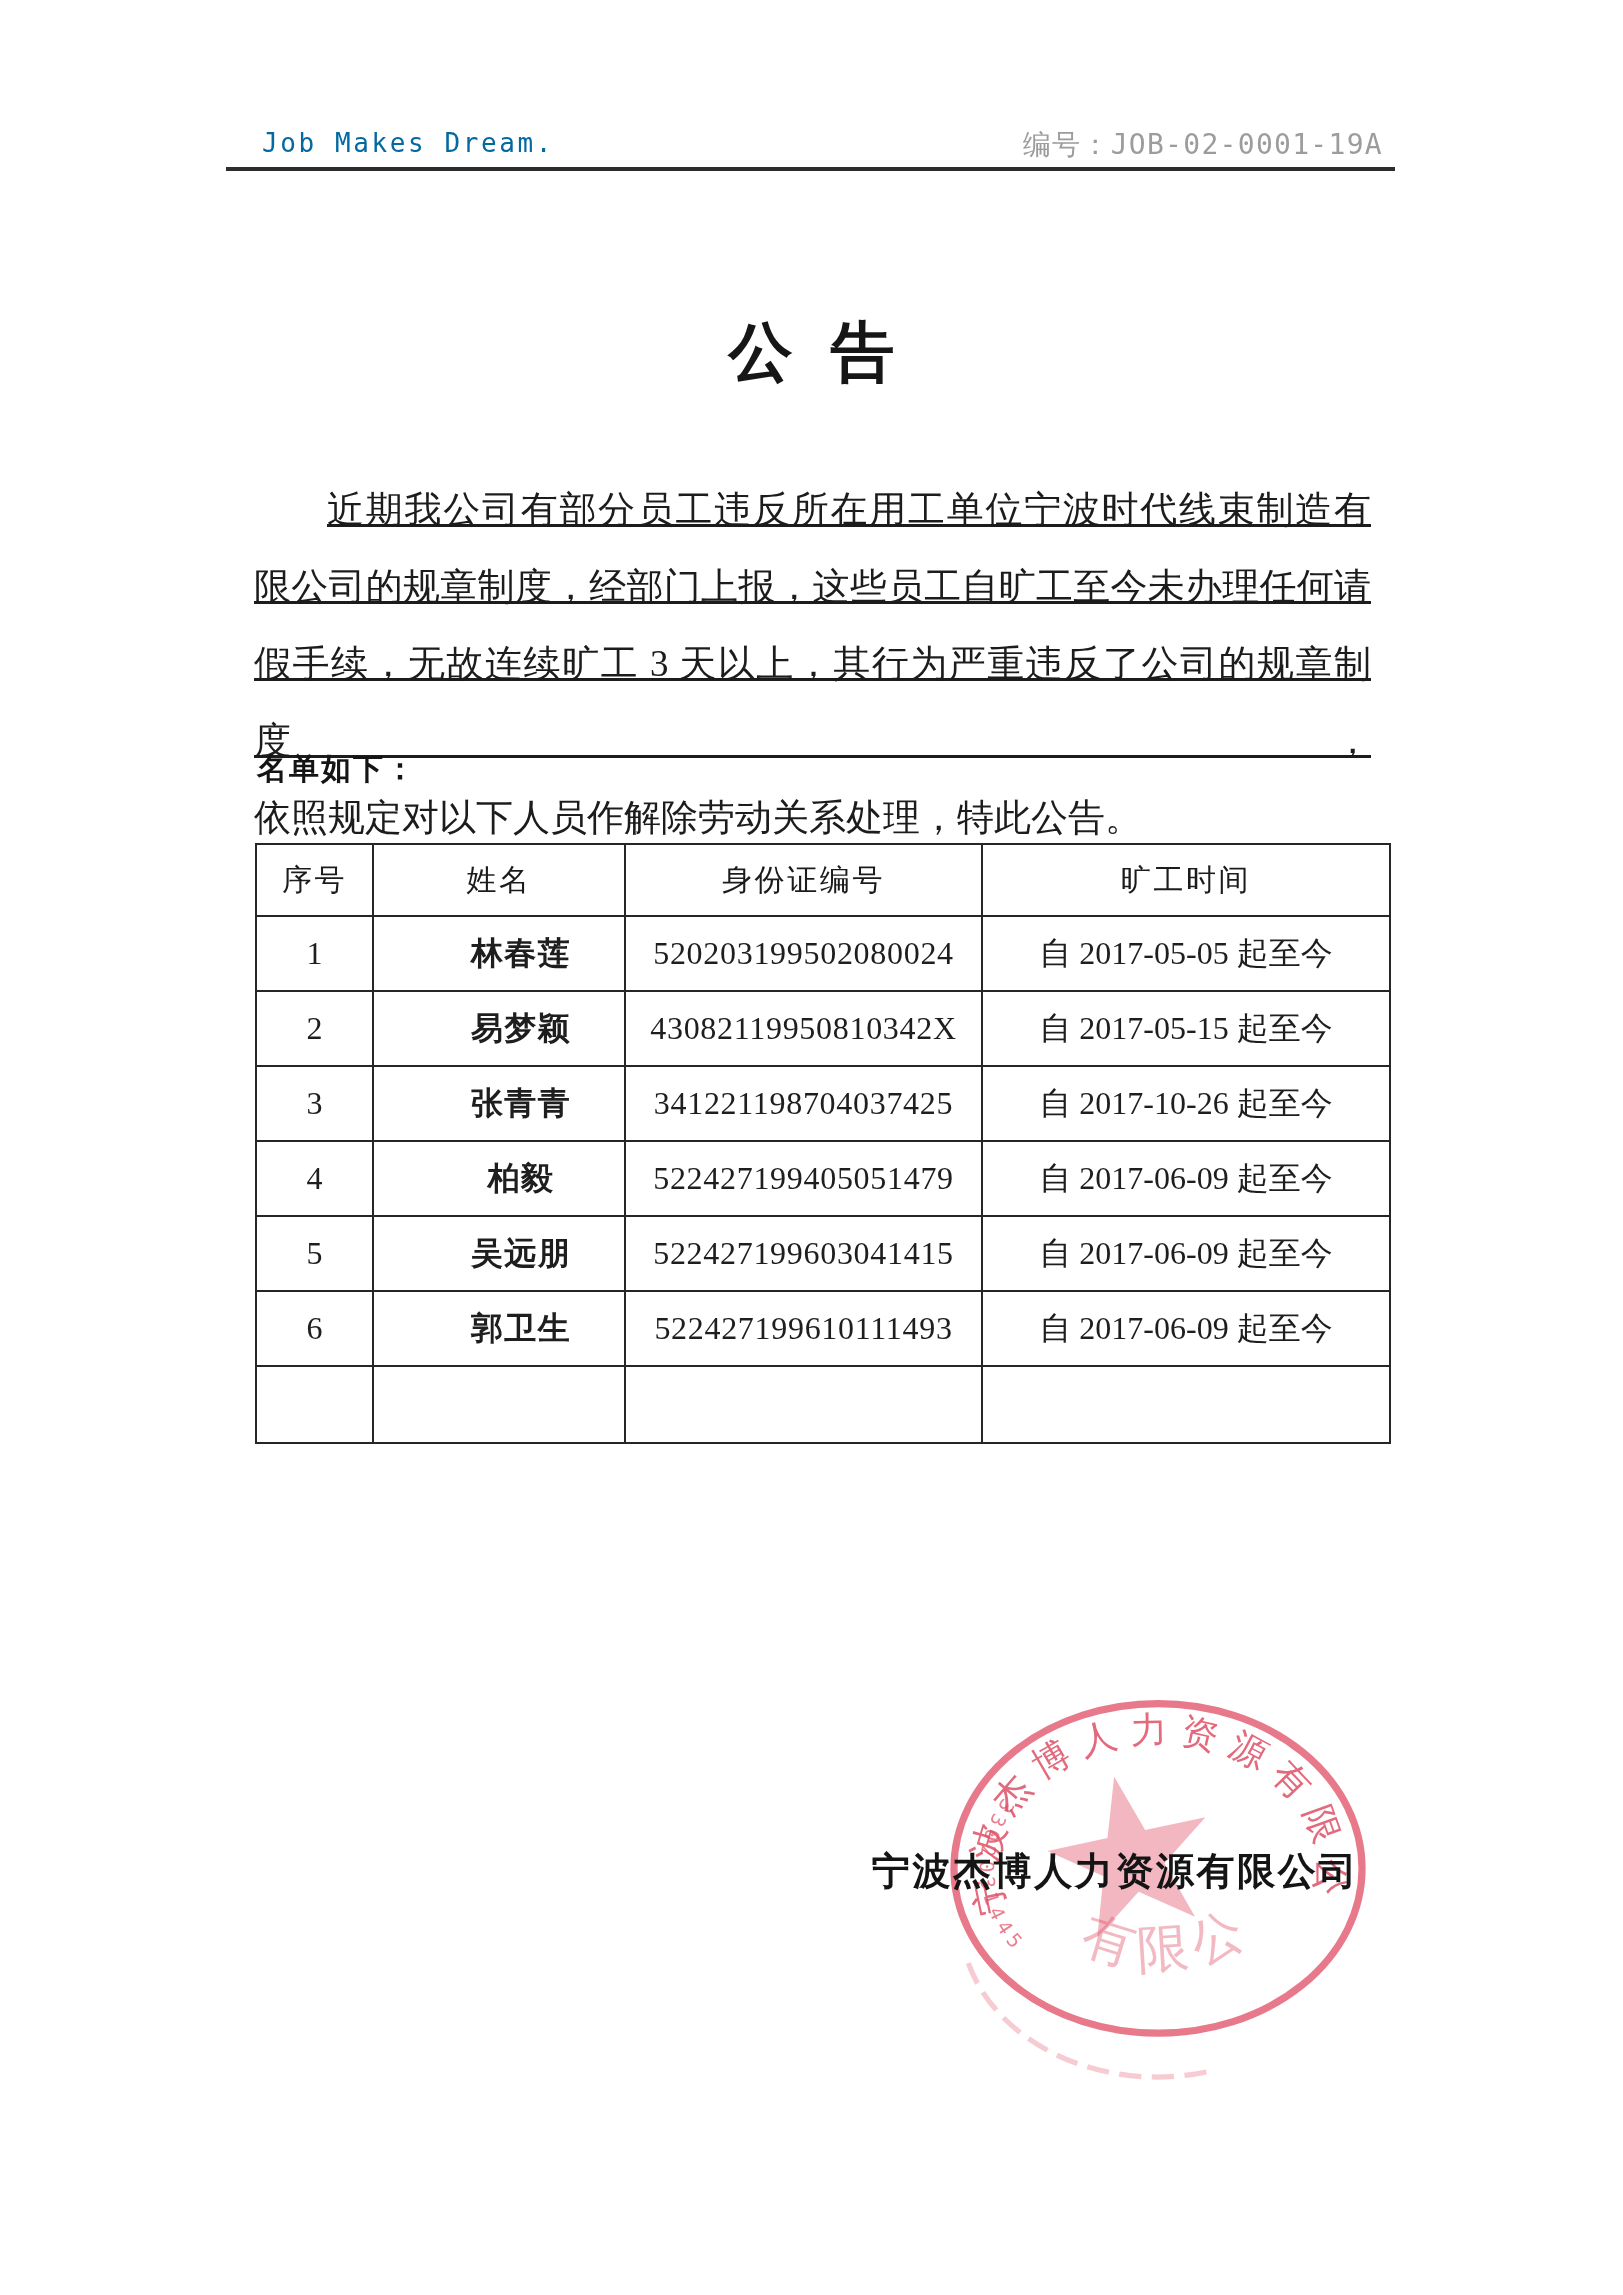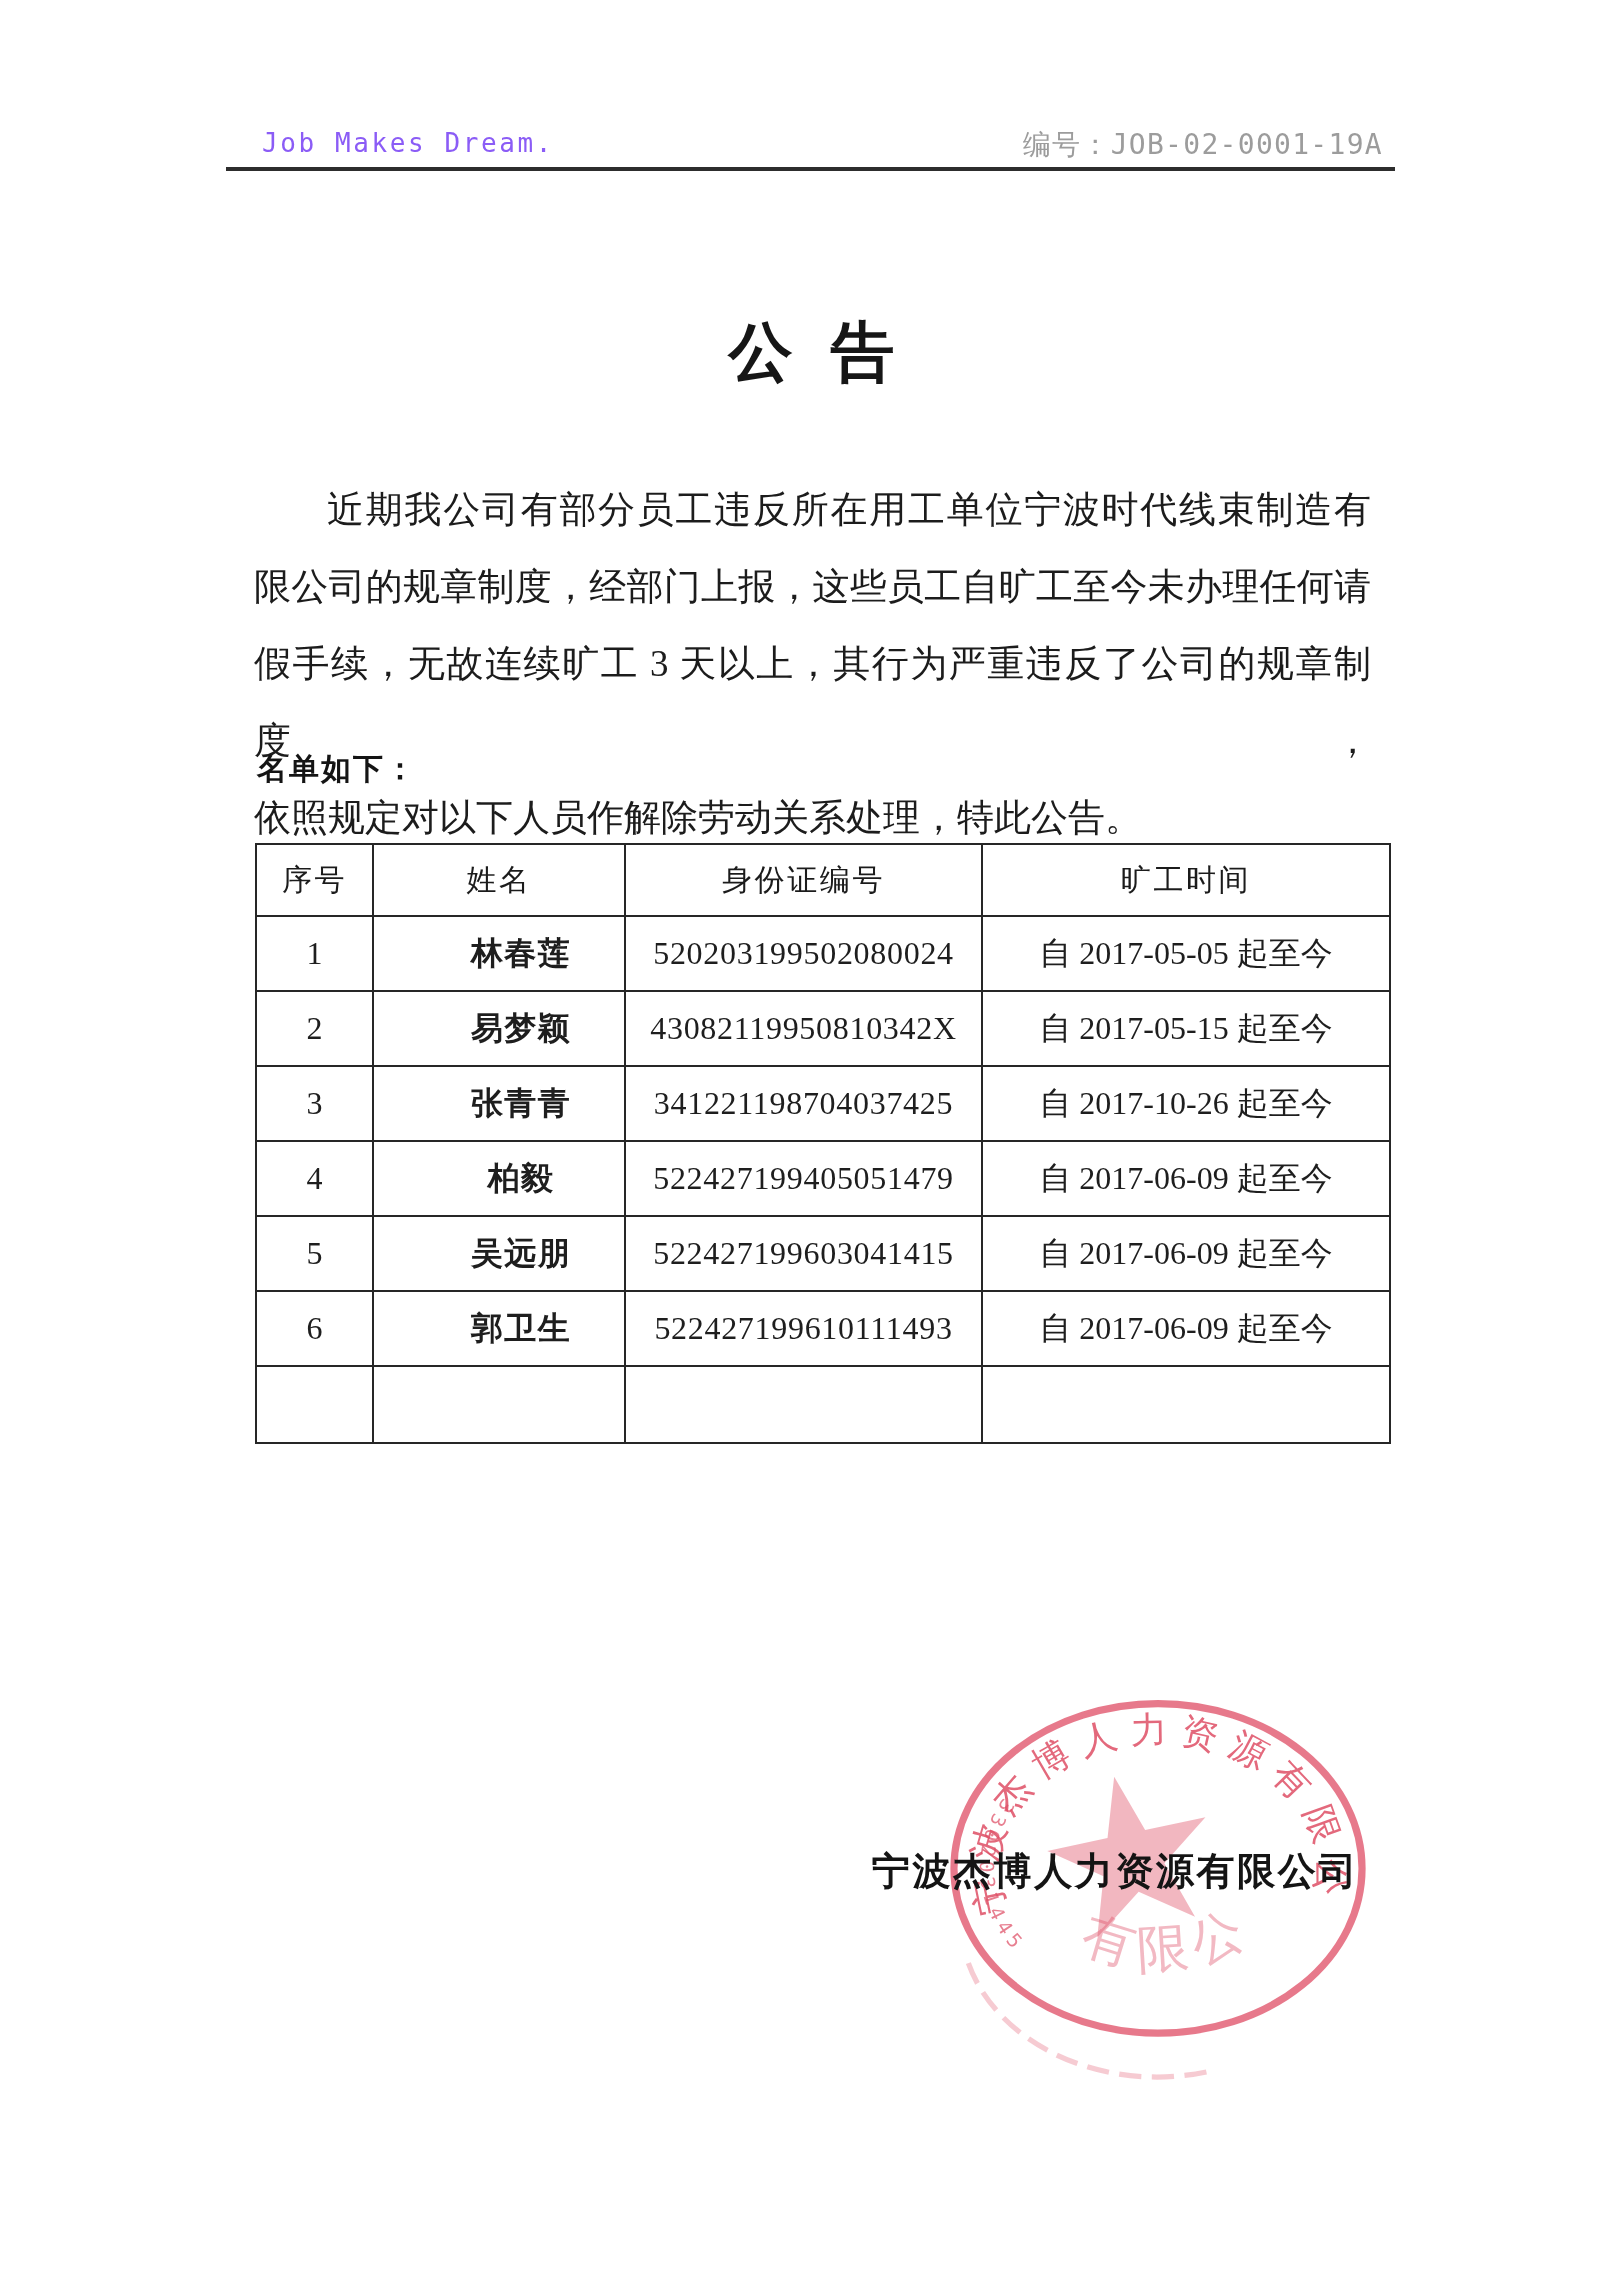--- a/index.html
+++ b/index.html
@@ -9,21 +9,21 @@
     width:1623px; height:2295px;
     background:#ffffff;
     font-family:"Liberation Serif", serif;
     color:#1e1e1e;
     overflow:hidden;
   }
   
   .hdr-slogan {
     position:absolute; left:262px; top:128px;
     font-family:"DejaVu Sans Mono", monospace;
-    font-size:26px; letter-spacing:2.6px; color:#8b5cf6;
+    font-size:26px; letter-spacing:2.6px; color:#0369a1;
   }
   .hdr-docno {
     position:absolute; right:240px; top:126px;
     font-family:"DejaVu Sans Mono", monospace;
     font-size:28px; letter-spacing:1.3px; color:#9c9c9c;text-align:right;
   }
   .hdr-rule {
     position:absolute; left:226px; top:167px;
     width:1169px; height:3.9px; background:#2d2d2d;
   }
@@ -37,20 +37,21 @@
   
   .para {
     position:absolute; left:254px; top:471px; width:1117px;
     font-size:37px; line-height:77px; color:#1c1c1c;
   }
   .para .pline { white-space:nowrap; }
   .para .jline {
     white-space:normal;
     text-align:justify;
     text-align-last:justify;
+    text-decoration:underline;
   }
   .para .indent { text-indent:73px; }
   .list-intro {
     position:absolute; left:257px; top:749px;
     font-size:30px; font-weight:700; color:#141414;
     font-family:"Liberation Sans", sans-serif;
     letter-spacing:2px;
   }
   
   table.roster {

